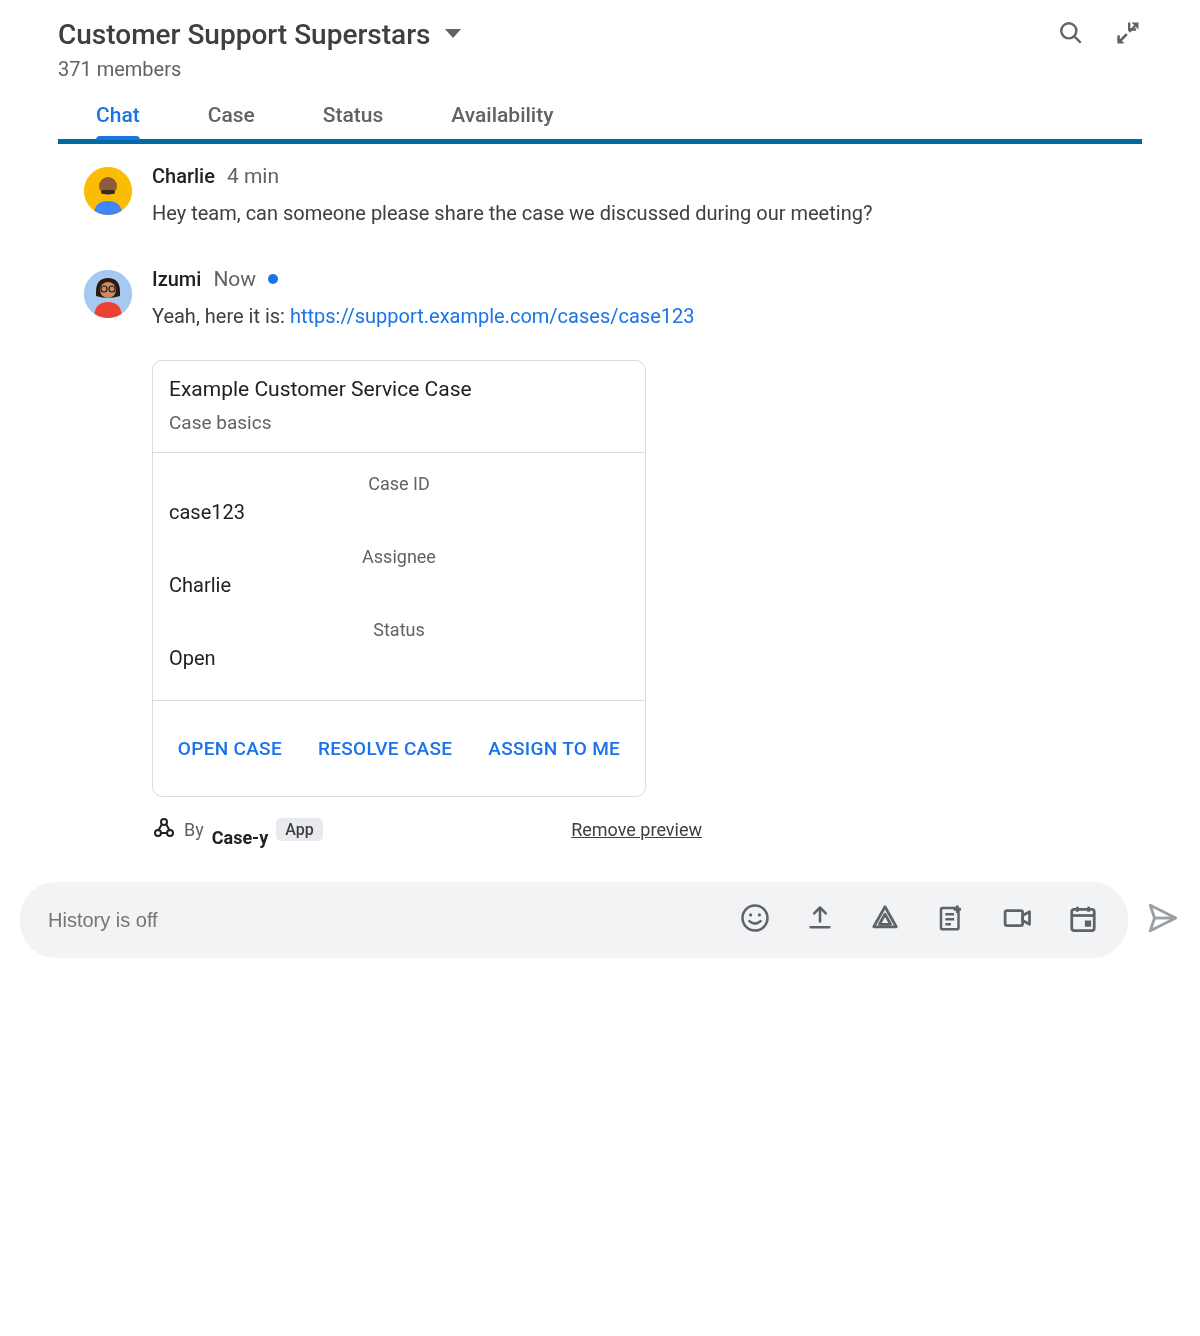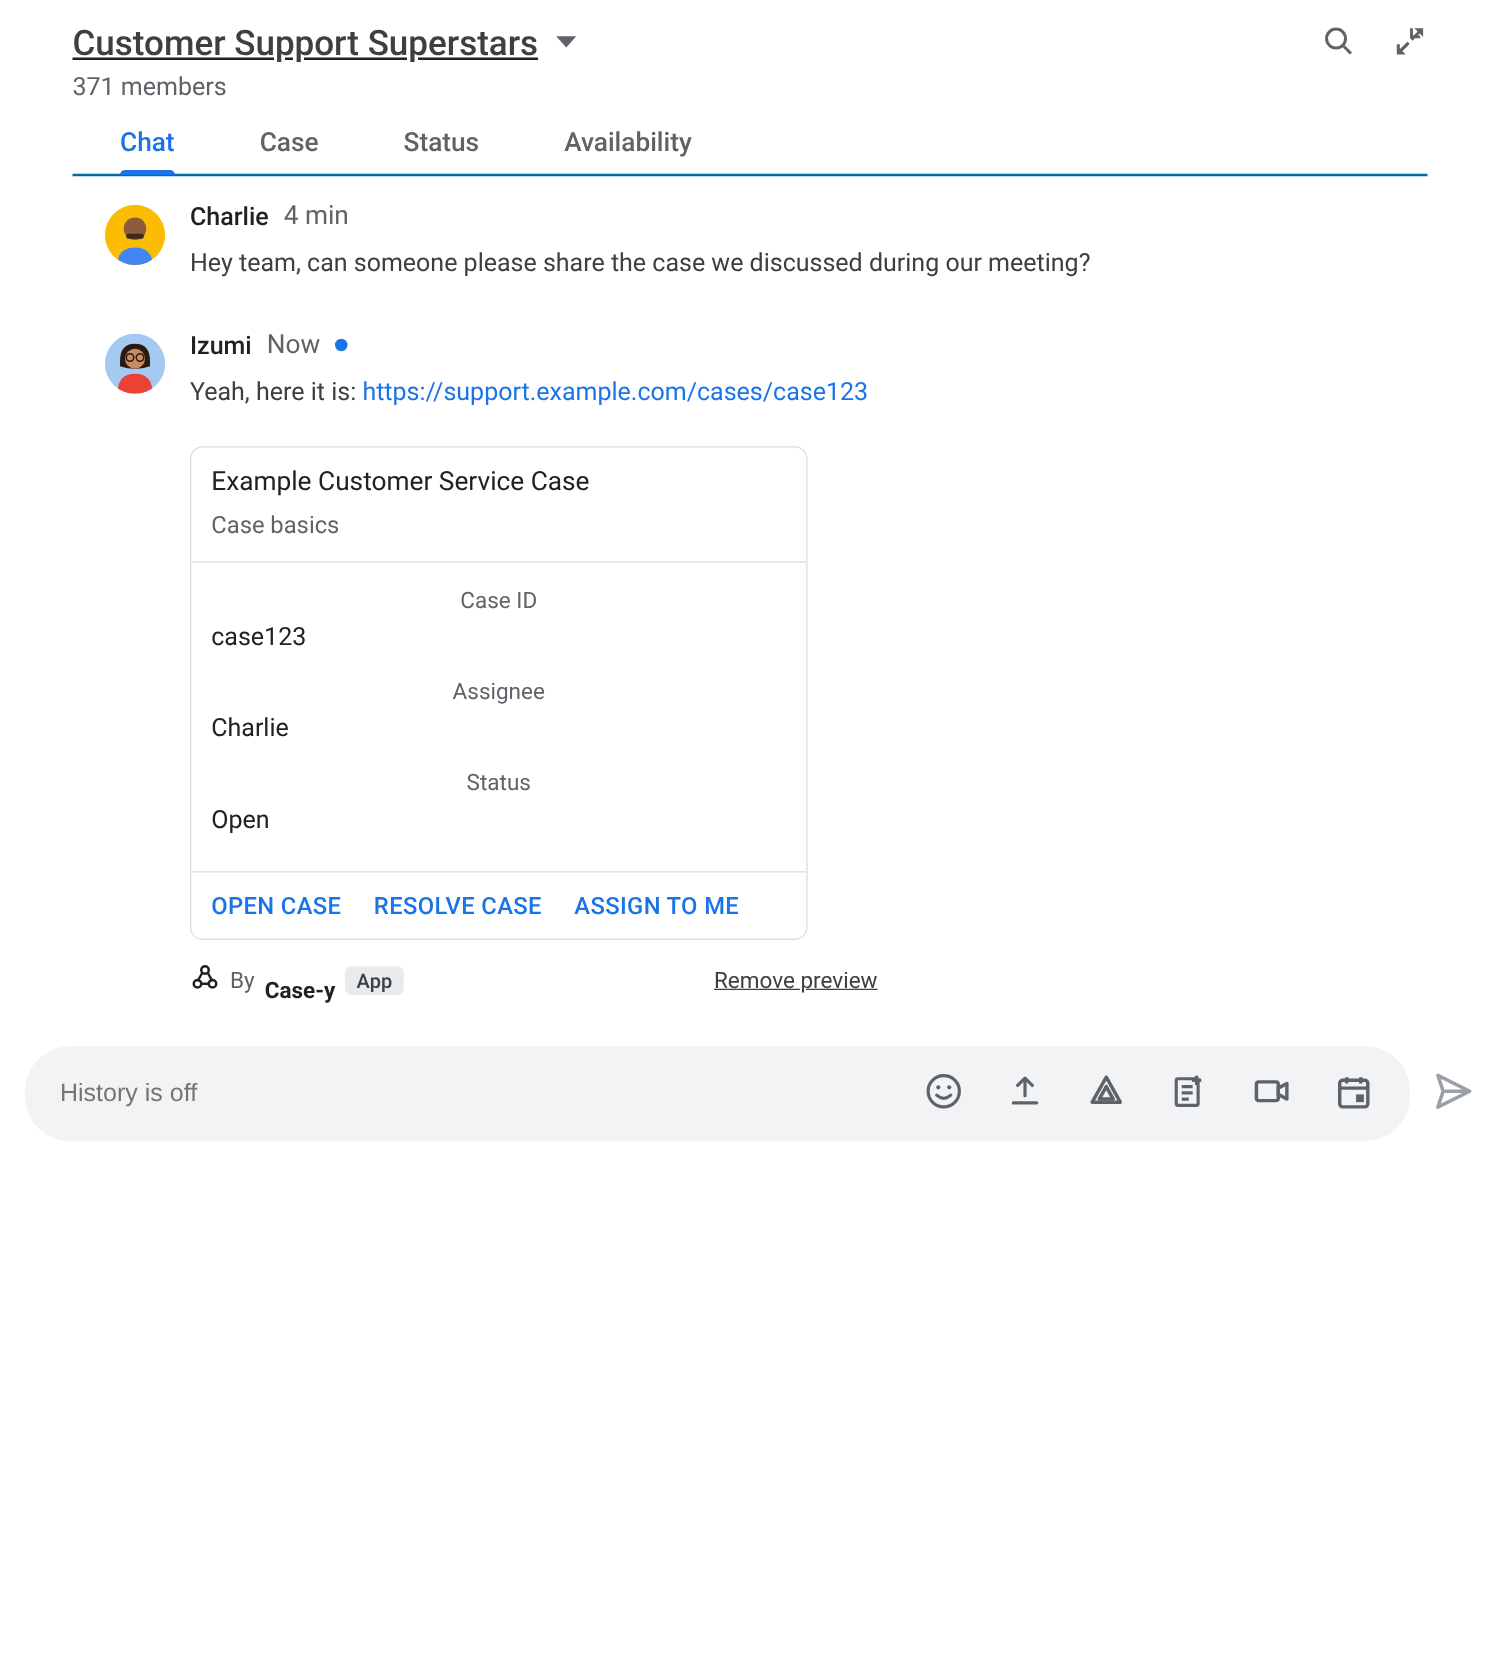--- a/index.html
+++ b/index.html
@@ -10,21 +10,20 @@
       background: #fff;
       width: 1200px;
     }
     .header {
       padding: 18px 58px 0;
     }
     .title-row {
       display: flex;
       align-items: center;
       justify-content: space-between;
-      text-decoration: underline;
     }
     .title-left {
       display: flex;
       align-items: center;
       gap: 14px;
     }
     .room-title {
       font-size: 28px;
       font-weight: 500;
       color: #3c4043;
@@ -42,21 +41,21 @@
     .header-actions svg { cursor: pointer; }
     .subtitle {
       font-size: 20px;
       color: #5f6368;
       margin-top: 6px;
     }
     .tabs {
       display: flex;
       gap: 68px;
       margin-top: 22px;
-      border-bottom: 2px solid #0369a1;
+      border-bottom: 5px solid #0369a1;
       padding-left: 38px;
     }
     .tab {
       font-size: 21px;
       font-weight: 500;
       color: #5f6368;
       padding-bottom: 12px;
       cursor: pointer;
       position: relative;
     }
@@ -164,23 +163,24 @@
       color: #5f6368;
       text-align: center;
     }
     .field-value {
       font-size: 20px;
       color: #202124;
       margin-top: 6px;
     }
     .card-actions {
       border-top: 1px solid #dadce0;
-      padding: 15px 16px;
-      display: flex;
-      gap: 26px;
+      padding: 36px 16px;
+      display: flex;
+      gap: 36px;
+      justify-content: center;
     }
     .card-btn {
       font-size: 19px;
       font-weight: 500;
       color: #1a73e8;
       letter-spacing: 0.3px;
       cursor: pointer;
     }
     .card-footer {
       display: flex;

